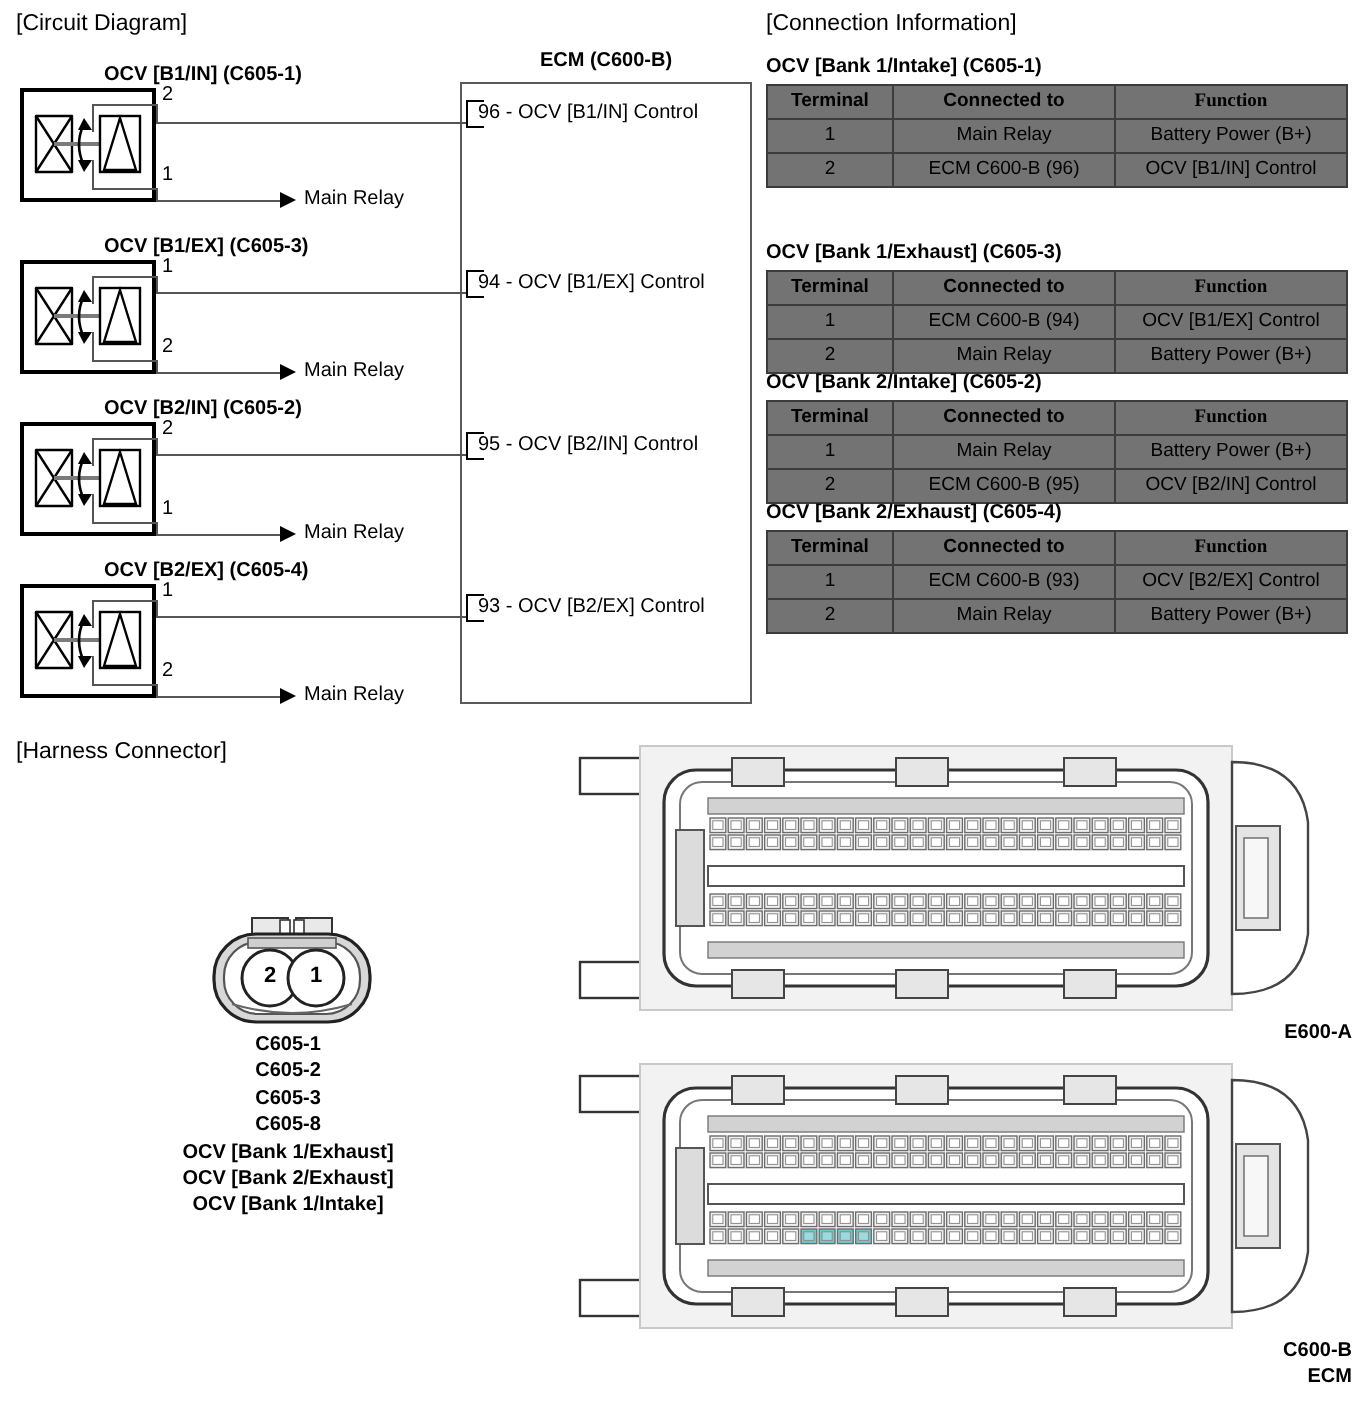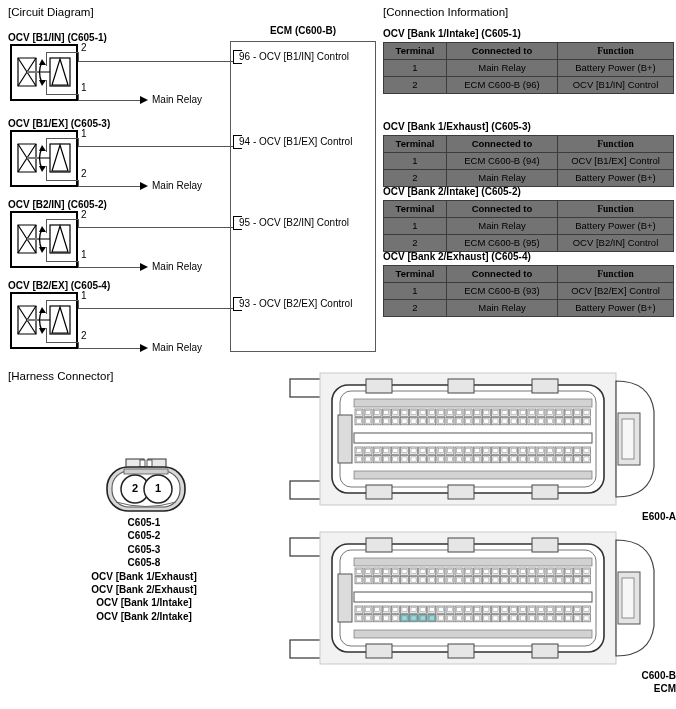--- a/index.html
+++ b/index.html
@@ -19,20 +19,21 @@
 
   .section-head {
     font-size: 11.5px;
     font-weight: normal;
     white-space: nowrap;
   }
   .blk-title {
     font-size: 10px;
     font-weight: bold;
     white-space: nowrap;
+    margin-left: 44px;
   }
   .tbl-title {
     font-size: 10px;
     font-weight: bold;
     white-space: nowrap;
   }
   .ecm-title {
     font-size: 10px;
     font-weight: bold;
     white-space: nowrap;
@@ -402,21 +403,20 @@
 </div>
 
 <div class="hc-list" style="left:4px; top:516px;">
   <div>C605-1</div>
   <div>C605-2</div>
   <div>C605-3</div>
   <div>C605-8</div>
   <div>OCV [Bank 1/Exhaust]</div>
   <div>OCV [Bank 2/Exhaust]</div>
   <div>OCV [Bank 1/Intake]</div>
-  <div>OCV [Bank 2/Intake]</div>
 </div>
 
 <div class="conn-img" style="left:288px; top:371px;">
   <svg width="388" height="136" viewBox="0 0 388 136">
 
     <rect x="2" y="8" width="32" height="18" fill="#ffffff" stroke="#333" stroke-width="1.2"></rect>
     <rect x="2" y="110" width="32" height="18" fill="#ffffff" stroke="#333" stroke-width="1.2"></rect>
 
     <rect x="32" y="2" width="296" height="132" fill="#f2f2f2" stroke="#c9c9c9" stroke-width="1"></rect>
 

